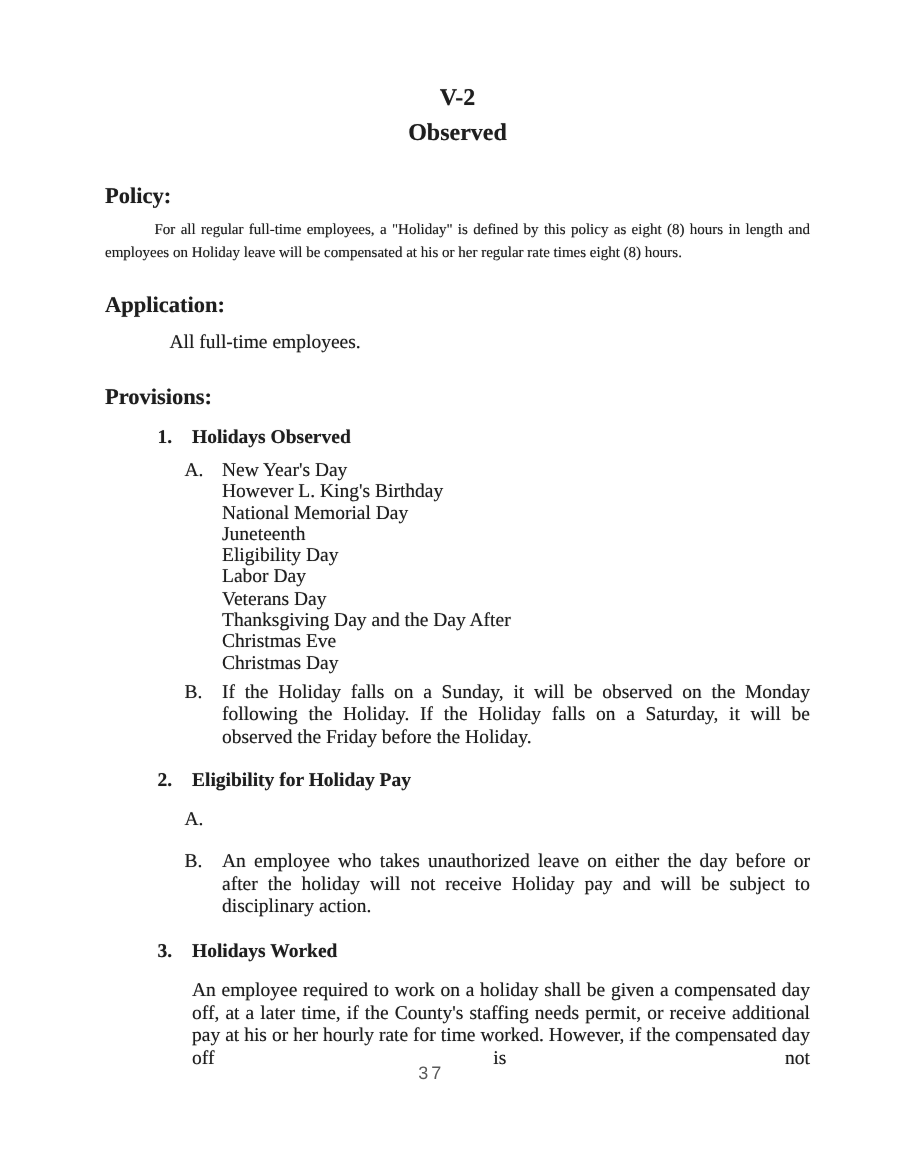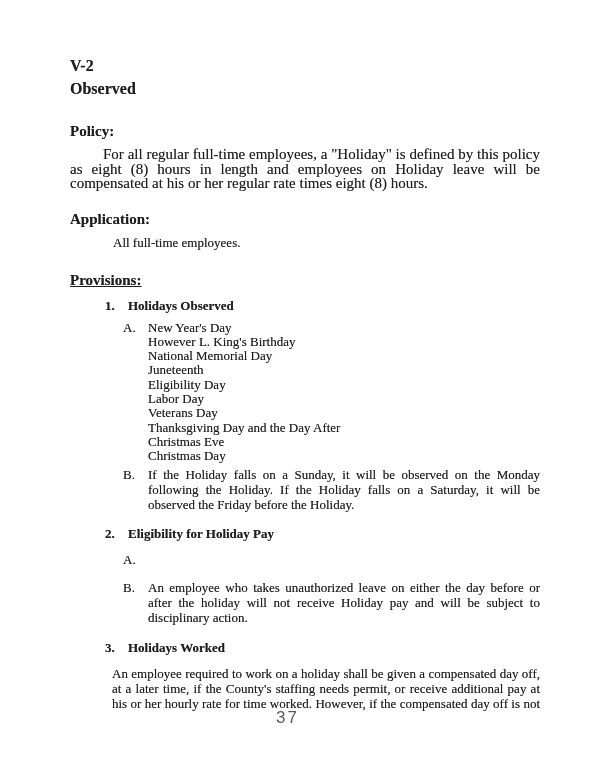--- a/index.html
+++ b/index.html
@@ -14,46 +14,46 @@
     text-shadow: 0 0 0.5px rgba(30,30,30,0.55);
   }
   .content {
     position: absolute;
     left: 70px;
     top: 0;
     width: 470px;
   }
   .title-block {
     margin-top: 54px;
-    text-align: left;
+    text-align: center;
     font-weight: bold;
     font-size: 16px;
     line-height: 23px;
   }
   .sec-heading {
     font-weight: bold;
     font-size: 15px;
     line-height: 17px;
   }
   .policy-heading { margin-top: 23px; }
   .policy-body {
     margin-top: 7px;
-    font-size: 15px;
+    font-size: 10px;
     line-height: 14.5px;
     text-align: justify;
     text-indent: 33px;
   }
   .application-heading { margin-top: 20px; }
   .application-body {
     margin-top: 7px;
     margin-left: 43px;
     font-size: 13px;
     line-height: 15px;
   }
-  .provisions-heading { margin-top: 22px; text-decoration: underline; }
+  .provisions-heading { margin-top: 22px; }
   .prov-item-head {
     margin-top: 9px;
     margin-left: 35px;
     display: flex;
     font-weight: bold;
     font-size: 13px;
     line-height: 15px;
   }
   .prov-item-head .num { width: 23px; flex: none; }
   .prov-item-head.gap-lg { margin-top: 14px; }
@@ -72,34 +72,34 @@
     flex: 1;
     text-align: justify;
     line-height: 15px;
   }
   .a2-block { margin-top: 11px; }
   .a2-block .letter { width: 20px; line-height: 15px; }
   .a2-block .a2-text { line-height: 15px; }
   .b2-block { margin-top: 13px; }
   .p3-body {
     margin-top: 11px;
-    margin-left: 42px;
+    margin-left: 58px;
     font-size: 13px;
     line-height: 15px;
     text-align: justify;
     text-align-last: justify;
   }
   .page-number {
     position: absolute;
     top: 708px;
     left: 0;
     width: 575px;
     text-align: center;
     font-family: "Liberation Sans", sans-serif;
-    font-size: 17px;
+    font-size: 12px;
     letter-spacing: 2px;
     color: #5a5a5a;
     text-shadow: none;
   }
 </style>
 </head>
 <body>
 
 <div class="page">
   <div class="content">

